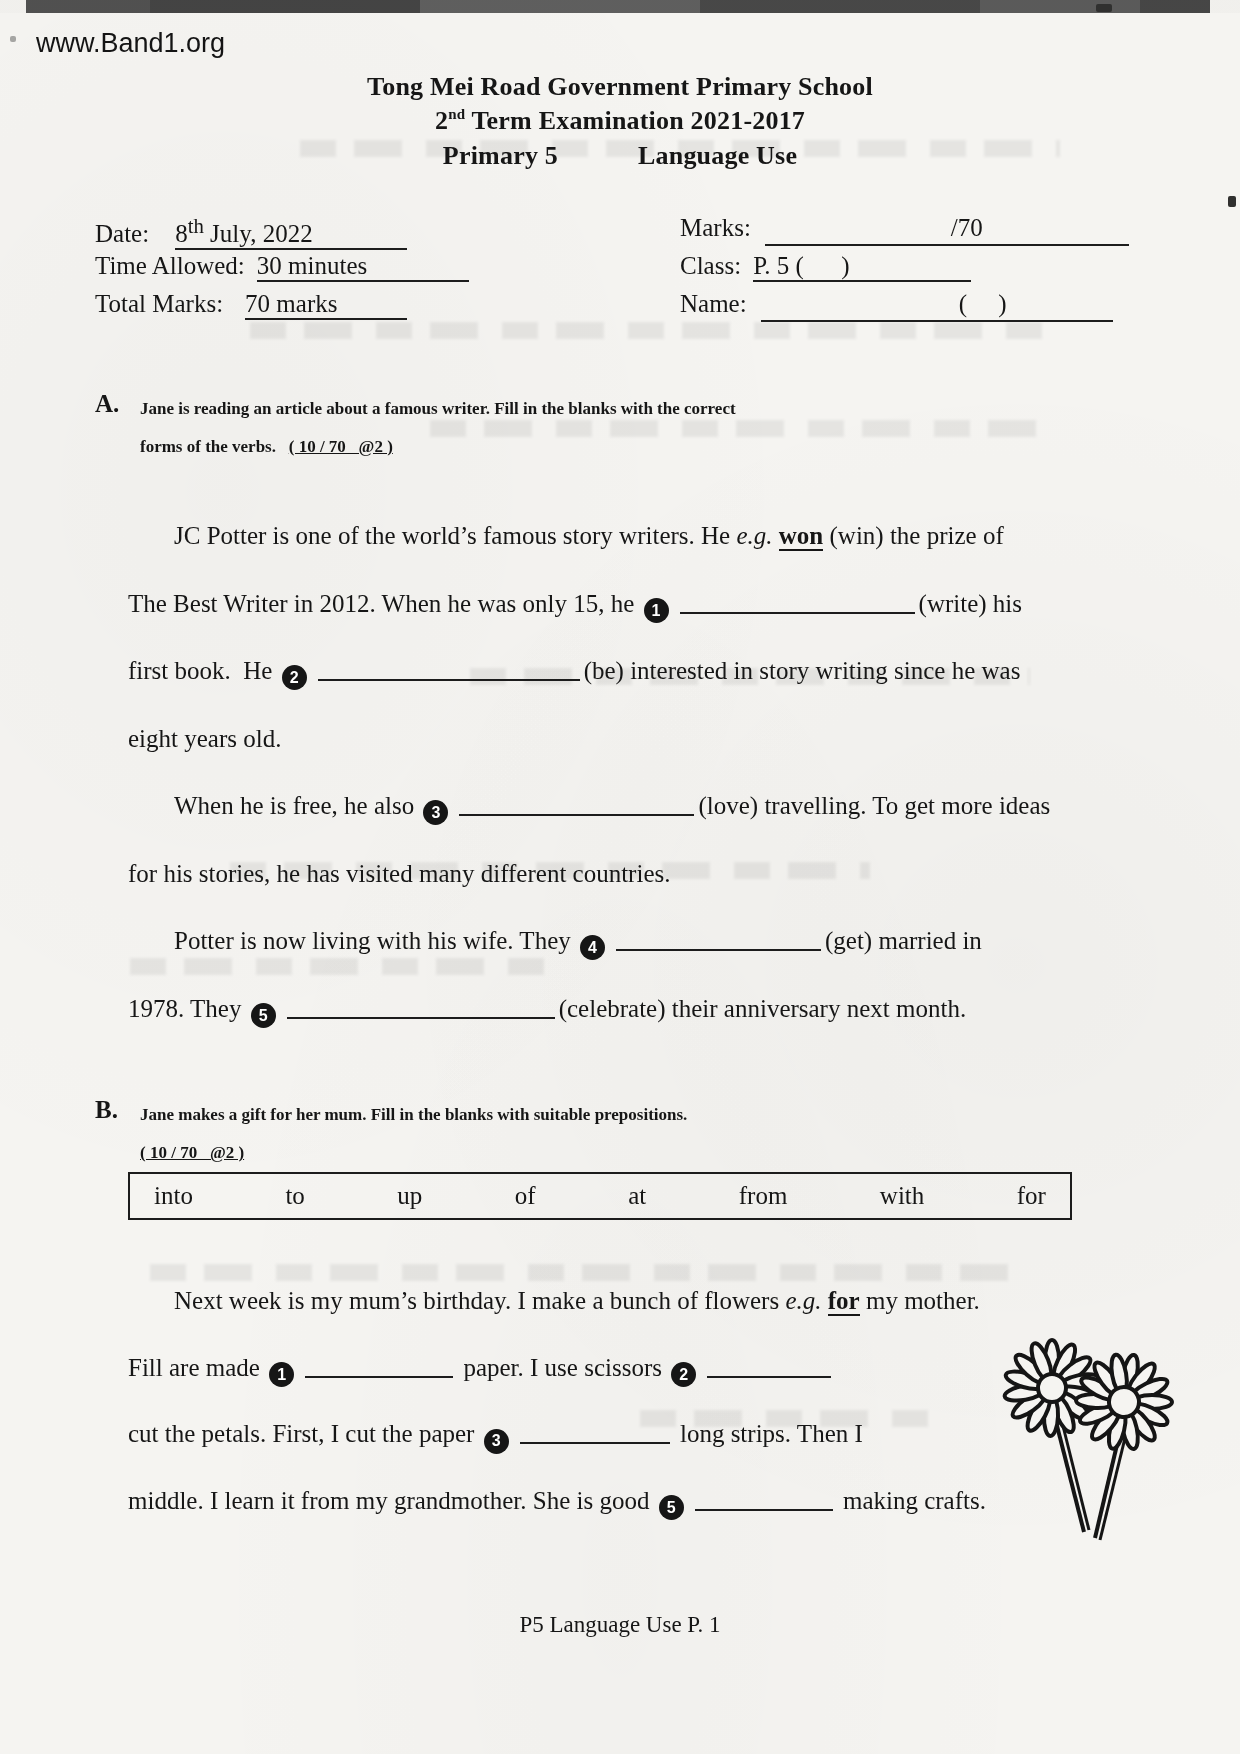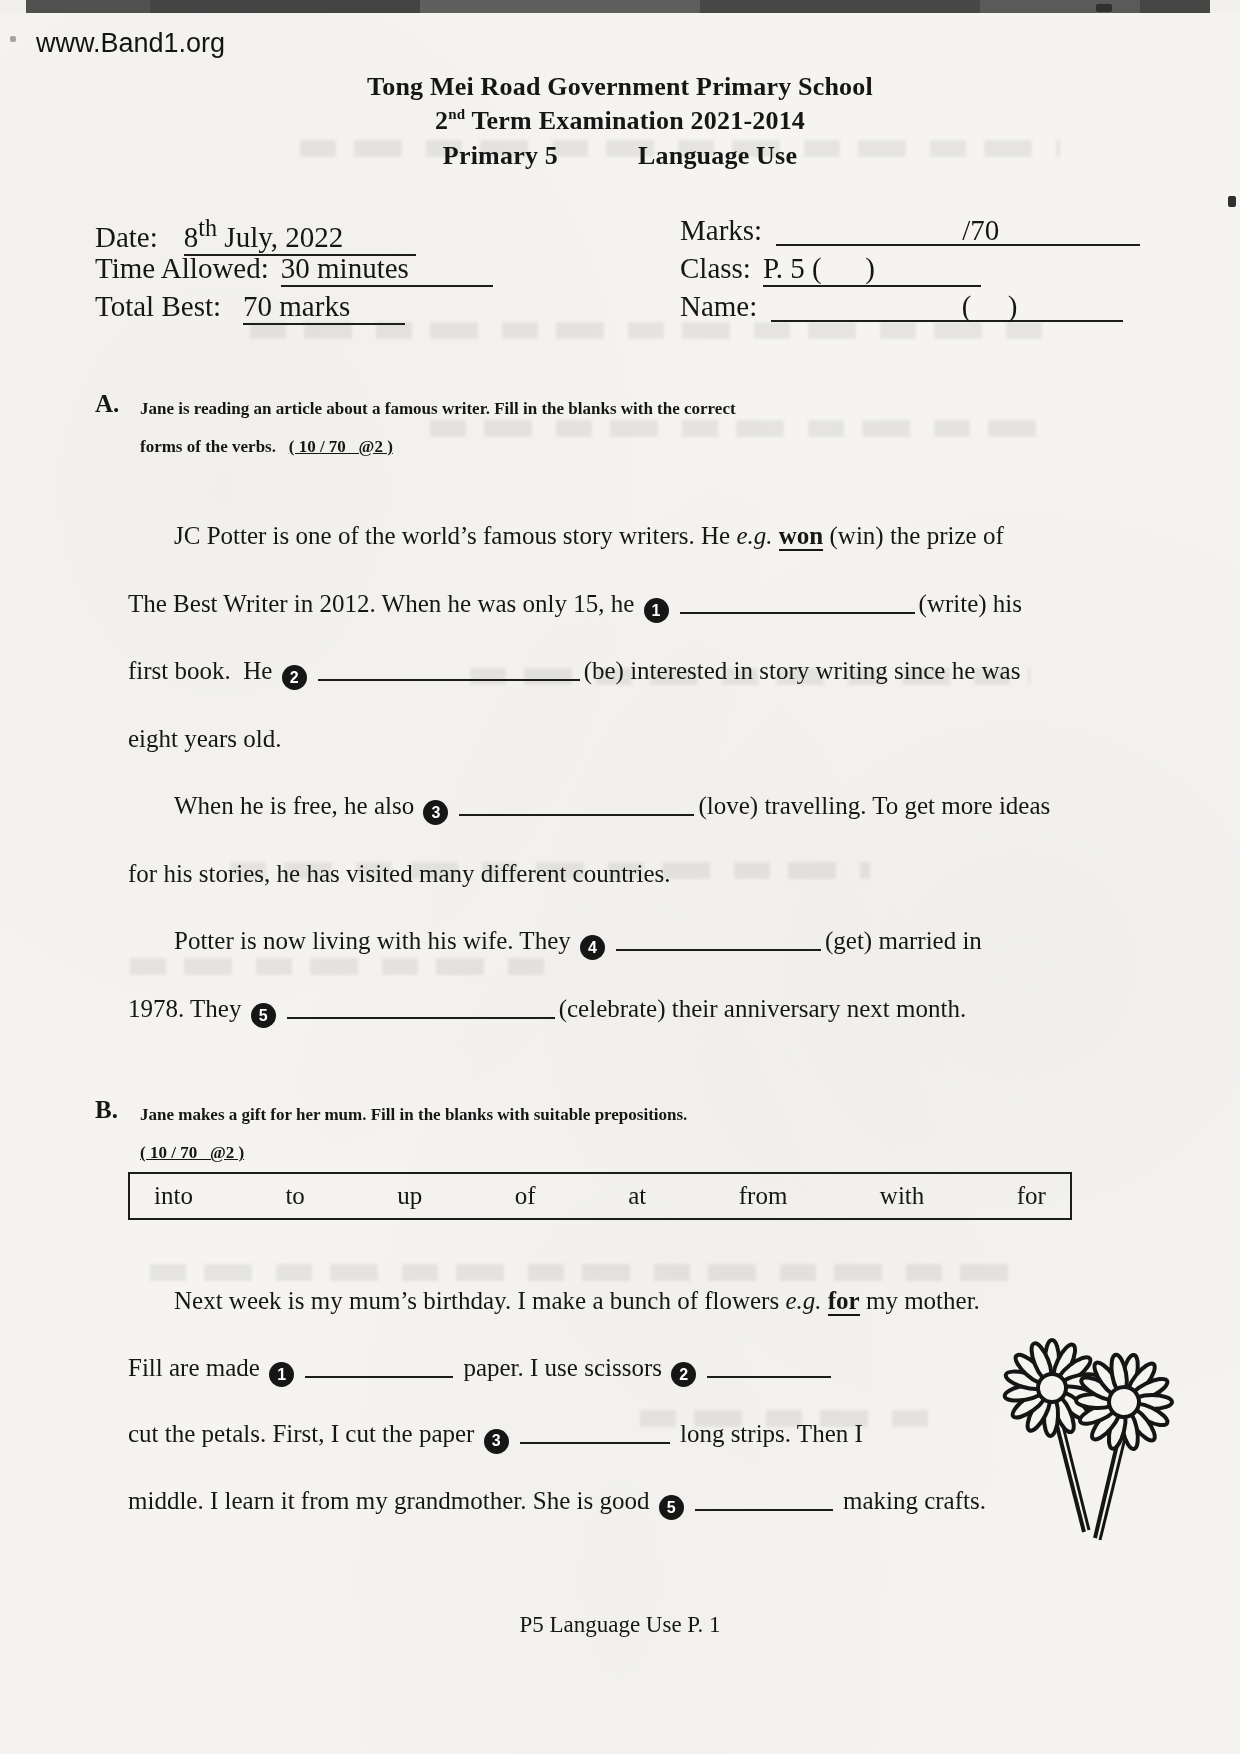--- a/index.html
+++ b/index.html
@@ -21,21 +21,21 @@
   .ghost{position:absolute;height:17px;filter:blur(1.6px);opacity:.09;
     background:repeating-linear-gradient(90deg,#4c4c4c 0 36px,transparent 36px 54px,#4c4c4c 54px 102px,transparent 102px 126px);}
   
   .watermark{position:absolute;left:36px;top:28px;font-family:"Liberation Sans",sans-serif;
     font-size:27px;color:#141414;}
   .title{position:absolute;left:0;width:100%;text-align:center;font-weight:bold;font-size:26px;letter-spacing:.2px;font-family:Liberation Serif, serif;}
   .title sup{font-size:15px;}
   .t1{top:72px;} .t2{top:106px;} .t3{top:141px;}
   .t3 .gap80{display:inline-block;width:80px;}
   
-  .inforow{position:absolute;font-size:29px;white-space:nowrap;}
+  .inforow{position:absolute;font-size:25px;white-space:nowrap;}
   .uline{display:inline-block;border-bottom:2.6px solid #1d1d1d;}
   .lbl{display:inline-block;}
   .dateval{width:232px;margin-left:26px;}
   .timeval{width:212px;margin-left:12px;}
   .totalval{width:162px;margin-left:22px;}
   .marksline{width:364px;margin-left:14px;padding-left:186px;box-sizing:border-box;height:32px;}
   .classval{width:218px;margin-left:12px;}
   .nameline{width:352px;margin-left:14px;box-sizing:border-box;text-align:right;padding-right:106px;height:32px;}
   
   .secletter{position:absolute;left:95px;font-size:25px;font-weight:bold;}
@@ -76,31 +76,31 @@
   <div class="ghost" style="left:430px;top:420px;width:620px;"></div>
   <div class="ghost" style="left:470px;top:668px;width:560px;"></div>
   <div class="ghost" style="left:230px;top:862px;width:640px;"></div>
   <div class="ghost" style="left:130px;top:958px;width:420px;"></div>
   <div class="ghost" style="left:150px;top:1264px;width:880px;"></div>
   <div class="ghost" style="left:640px;top:1410px;width:300px;"></div>
 
   <div class="watermark">www.Band1.org</div>
 
   <div class="title t1">Tong Mei Road Government Primary School</div>
-  <div class="title t2"><span>2</span><sup>nd</sup><span> Term Examination 2021-2014</span></div>
+  <div class="title t2"><span>2</span><sup>nd</sup><span> Term Examination 2021-2017</span></div>
   <div class="title t3"><span>Primary 5</span><span class="gap80"></span><span>Language Use</span></div>
 
   <div class="inforow" style="left:95px;top:214px;">
     <span class="lbl">Date:</span><span class="uline dateval"><span>8</span><sup>th</sup><span> July, 2022</span></span>
   </div>
   <div class="inforow" style="left:95px;top:252px;">
     <span class="lbl">Time Allowed:</span><span class="uline timeval">30 minutes</span>
   </div>
   <div class="inforow" style="left:95px;top:290px;">
-    <span class="lbl">Total Best:</span><span class="uline totalval">70 marks</span>
+    <span class="lbl">Total Marks:</span><span class="uline totalval">70 marks</span>
   </div>
 
   <div class="inforow" style="left:680px;top:214px;">
     <span class="lbl">Marks:</span><span class="uline marksline">/70</span>
   </div>
   <div class="inforow" style="left:680px;top:252px;">
     <span class="lbl">Class:</span><span class="uline classval">P. 5 (&nbsp;&nbsp;&nbsp;&nbsp;&nbsp;&nbsp;)</span>
   </div>
   <div class="inforow" style="left:680px;top:290px;">
     <span class="lbl">Name:</span><span class="uline nameline">(&nbsp;&nbsp;&nbsp;&nbsp;&nbsp;)</span>

